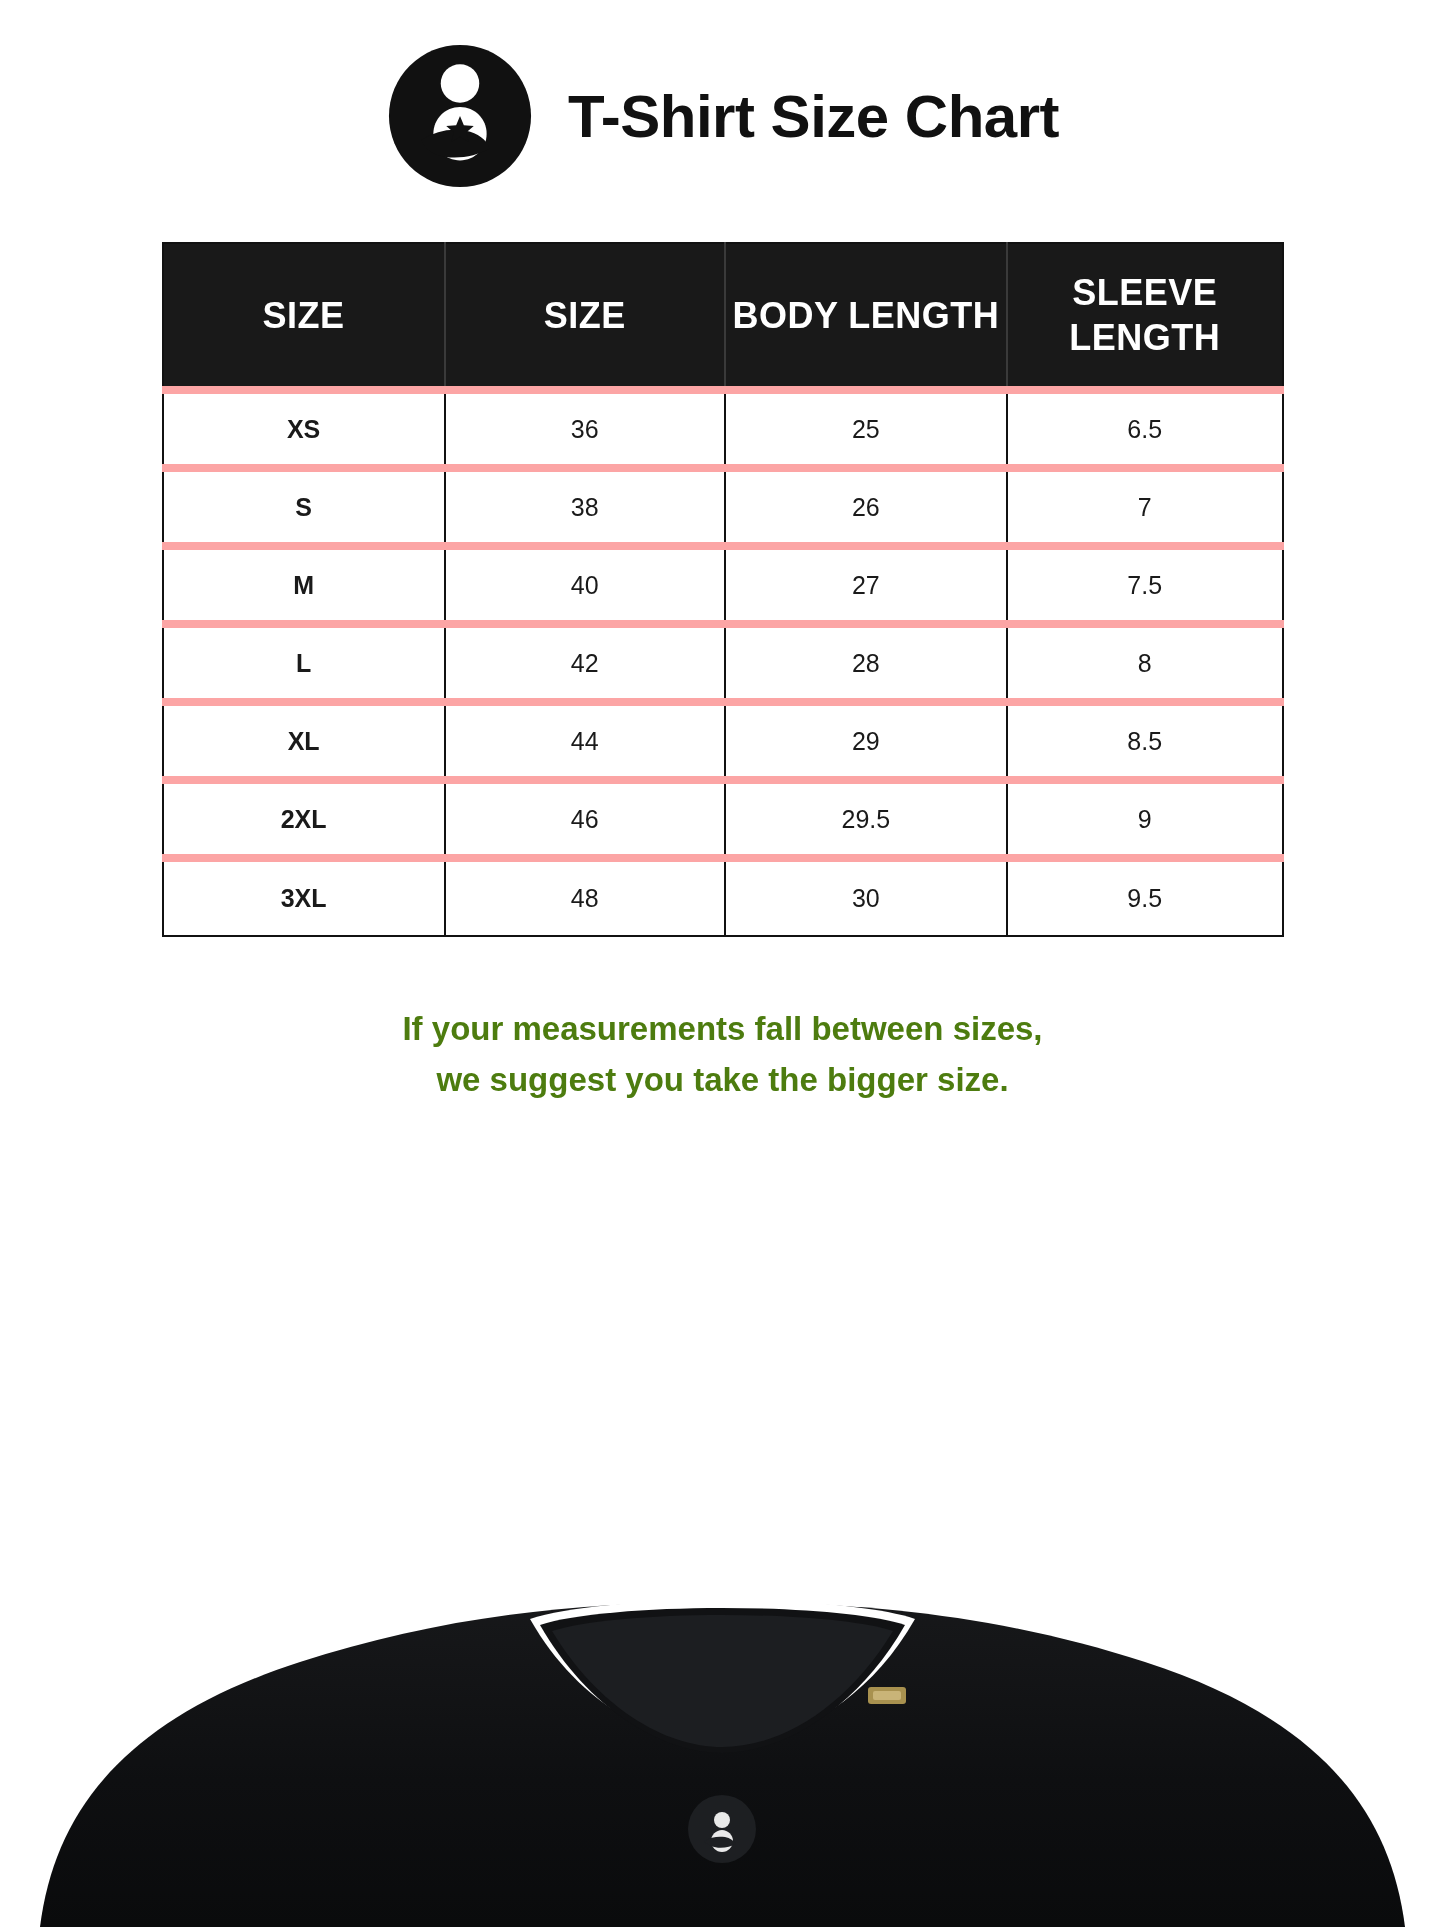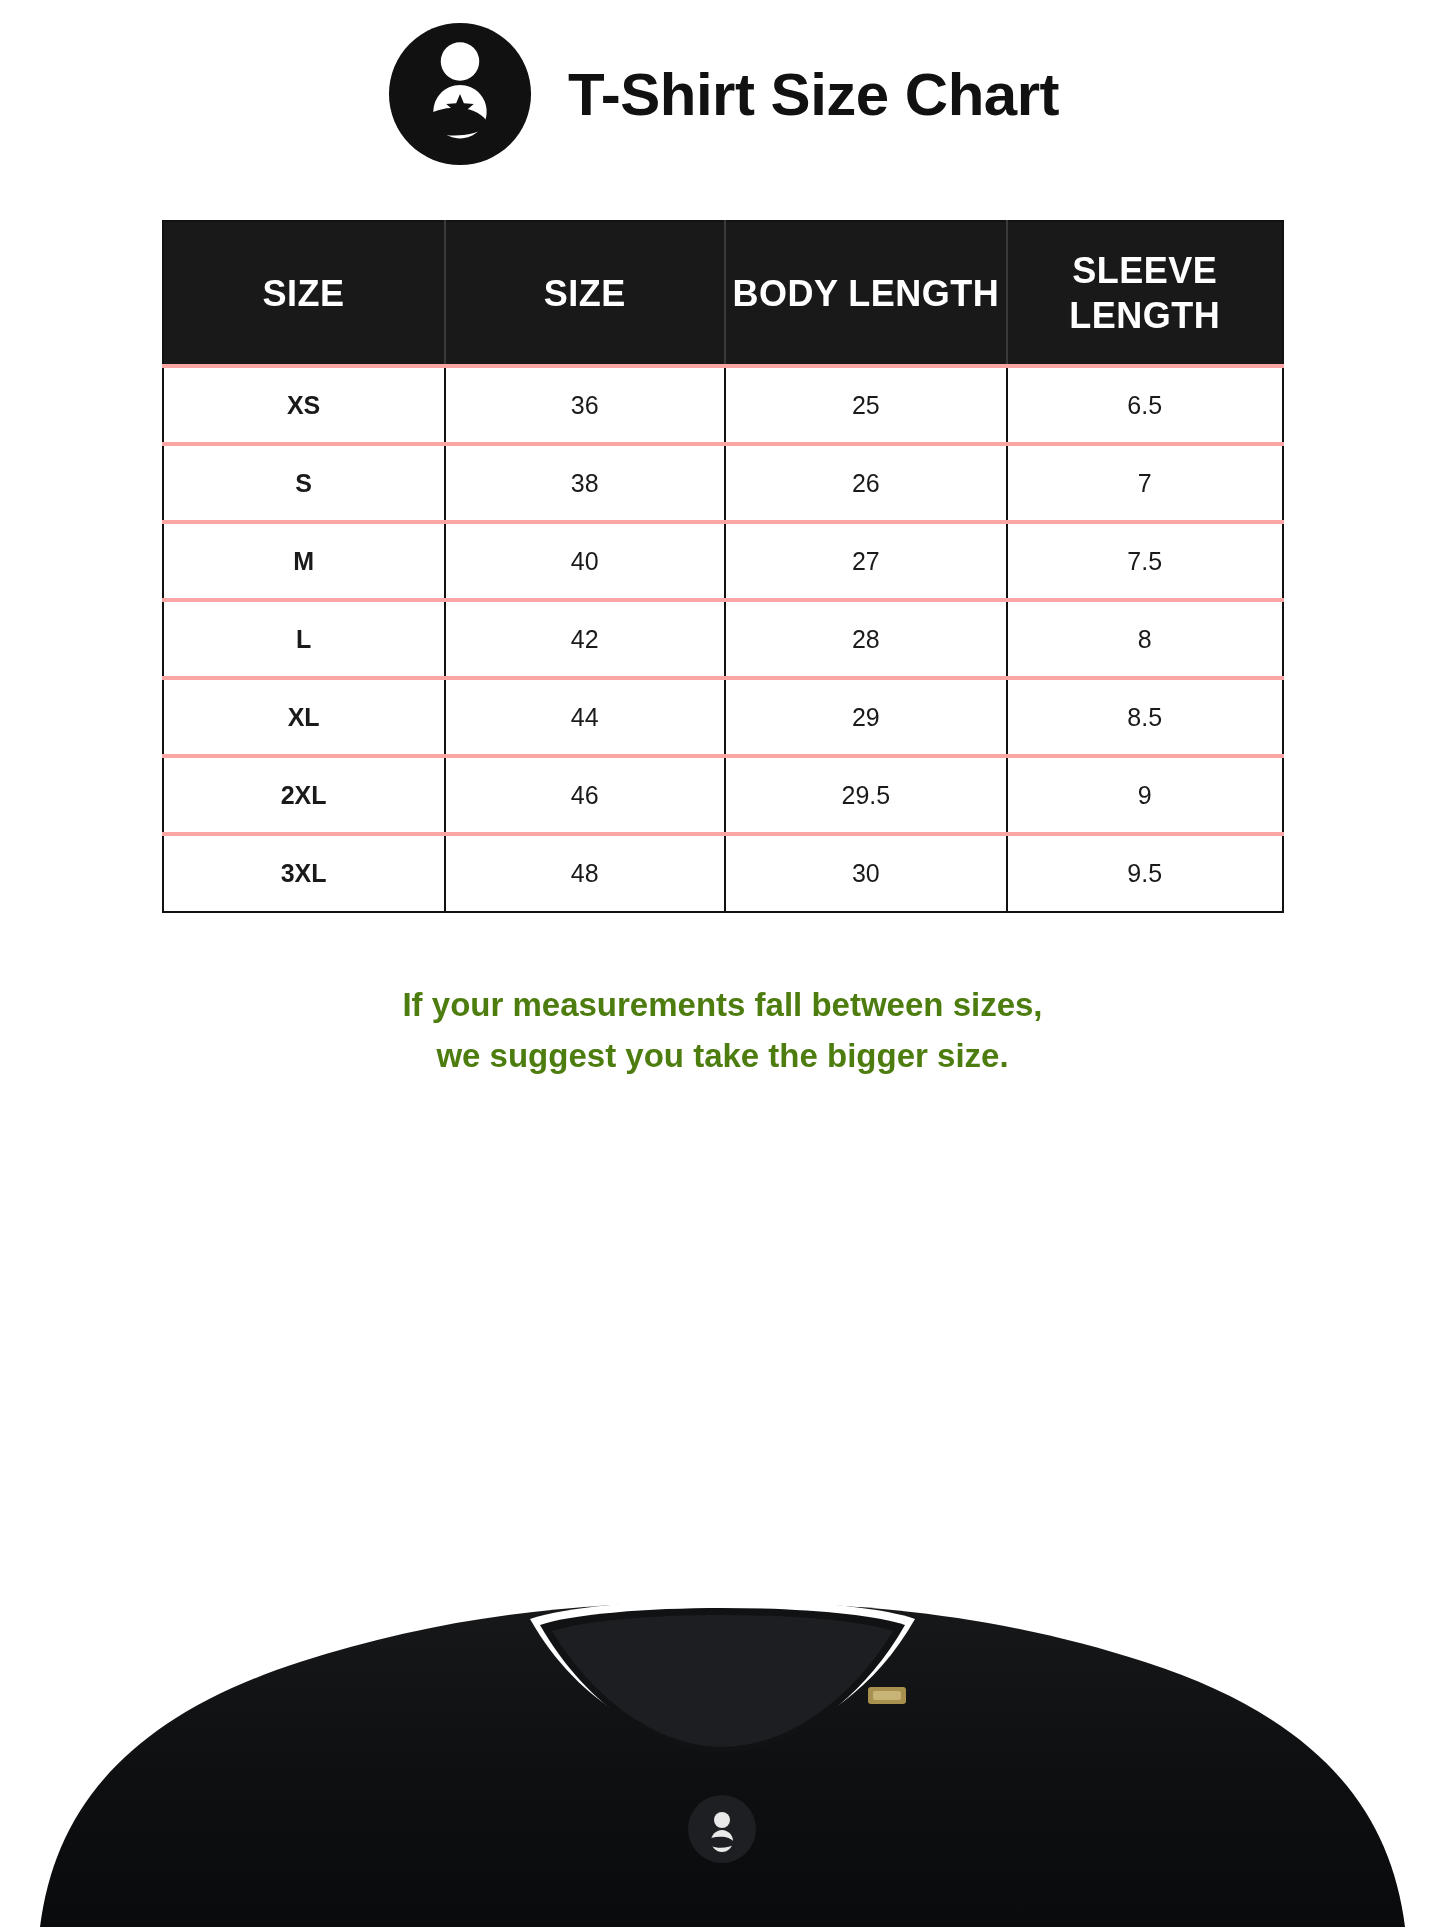--- a/index.html
+++ b/index.html
@@ -18,21 +18,21 @@
     background: #ffffff;
     overflow: hidden;
   }
 
   
   .header {
     display: flex;
     align-items: center;
     justify-content: center;
     gap: 34px;
-    padding-top: 20px;
+    padding-top: 42px;
   }
   .logo-mark {
     width: 148px;
     height: 148px;
     flex: 0 0 auto;
   }
   .page-title {
     font-size: 60px;
     font-weight: bold;
     letter-spacing: -0.5px;
@@ -60,21 +60,21 @@
     padding: 26px 6px;
     height: 142px;
     vertical-align: middle;
     text-align: center;
     border-right: 2px solid #3a3a3a;
     line-height: 1.25;
   }
   table.size-table thead th:last-child { border-right: none; }
 
   table.size-table tbody td {
-    border-top: 4px solid #fca5a5;
+    border-top: 8px solid #fca5a5;
     border-right: 2px solid #111111;
     text-align: center;
     height: 78px;
     font-size: 25px;
     color: #1a1a1a;
     font-weight: normal;
   }
   table.size-table tbody td:last-child { border-right: none; }
   table.size-table tbody td.size-cell {
     font-weight: bold;

